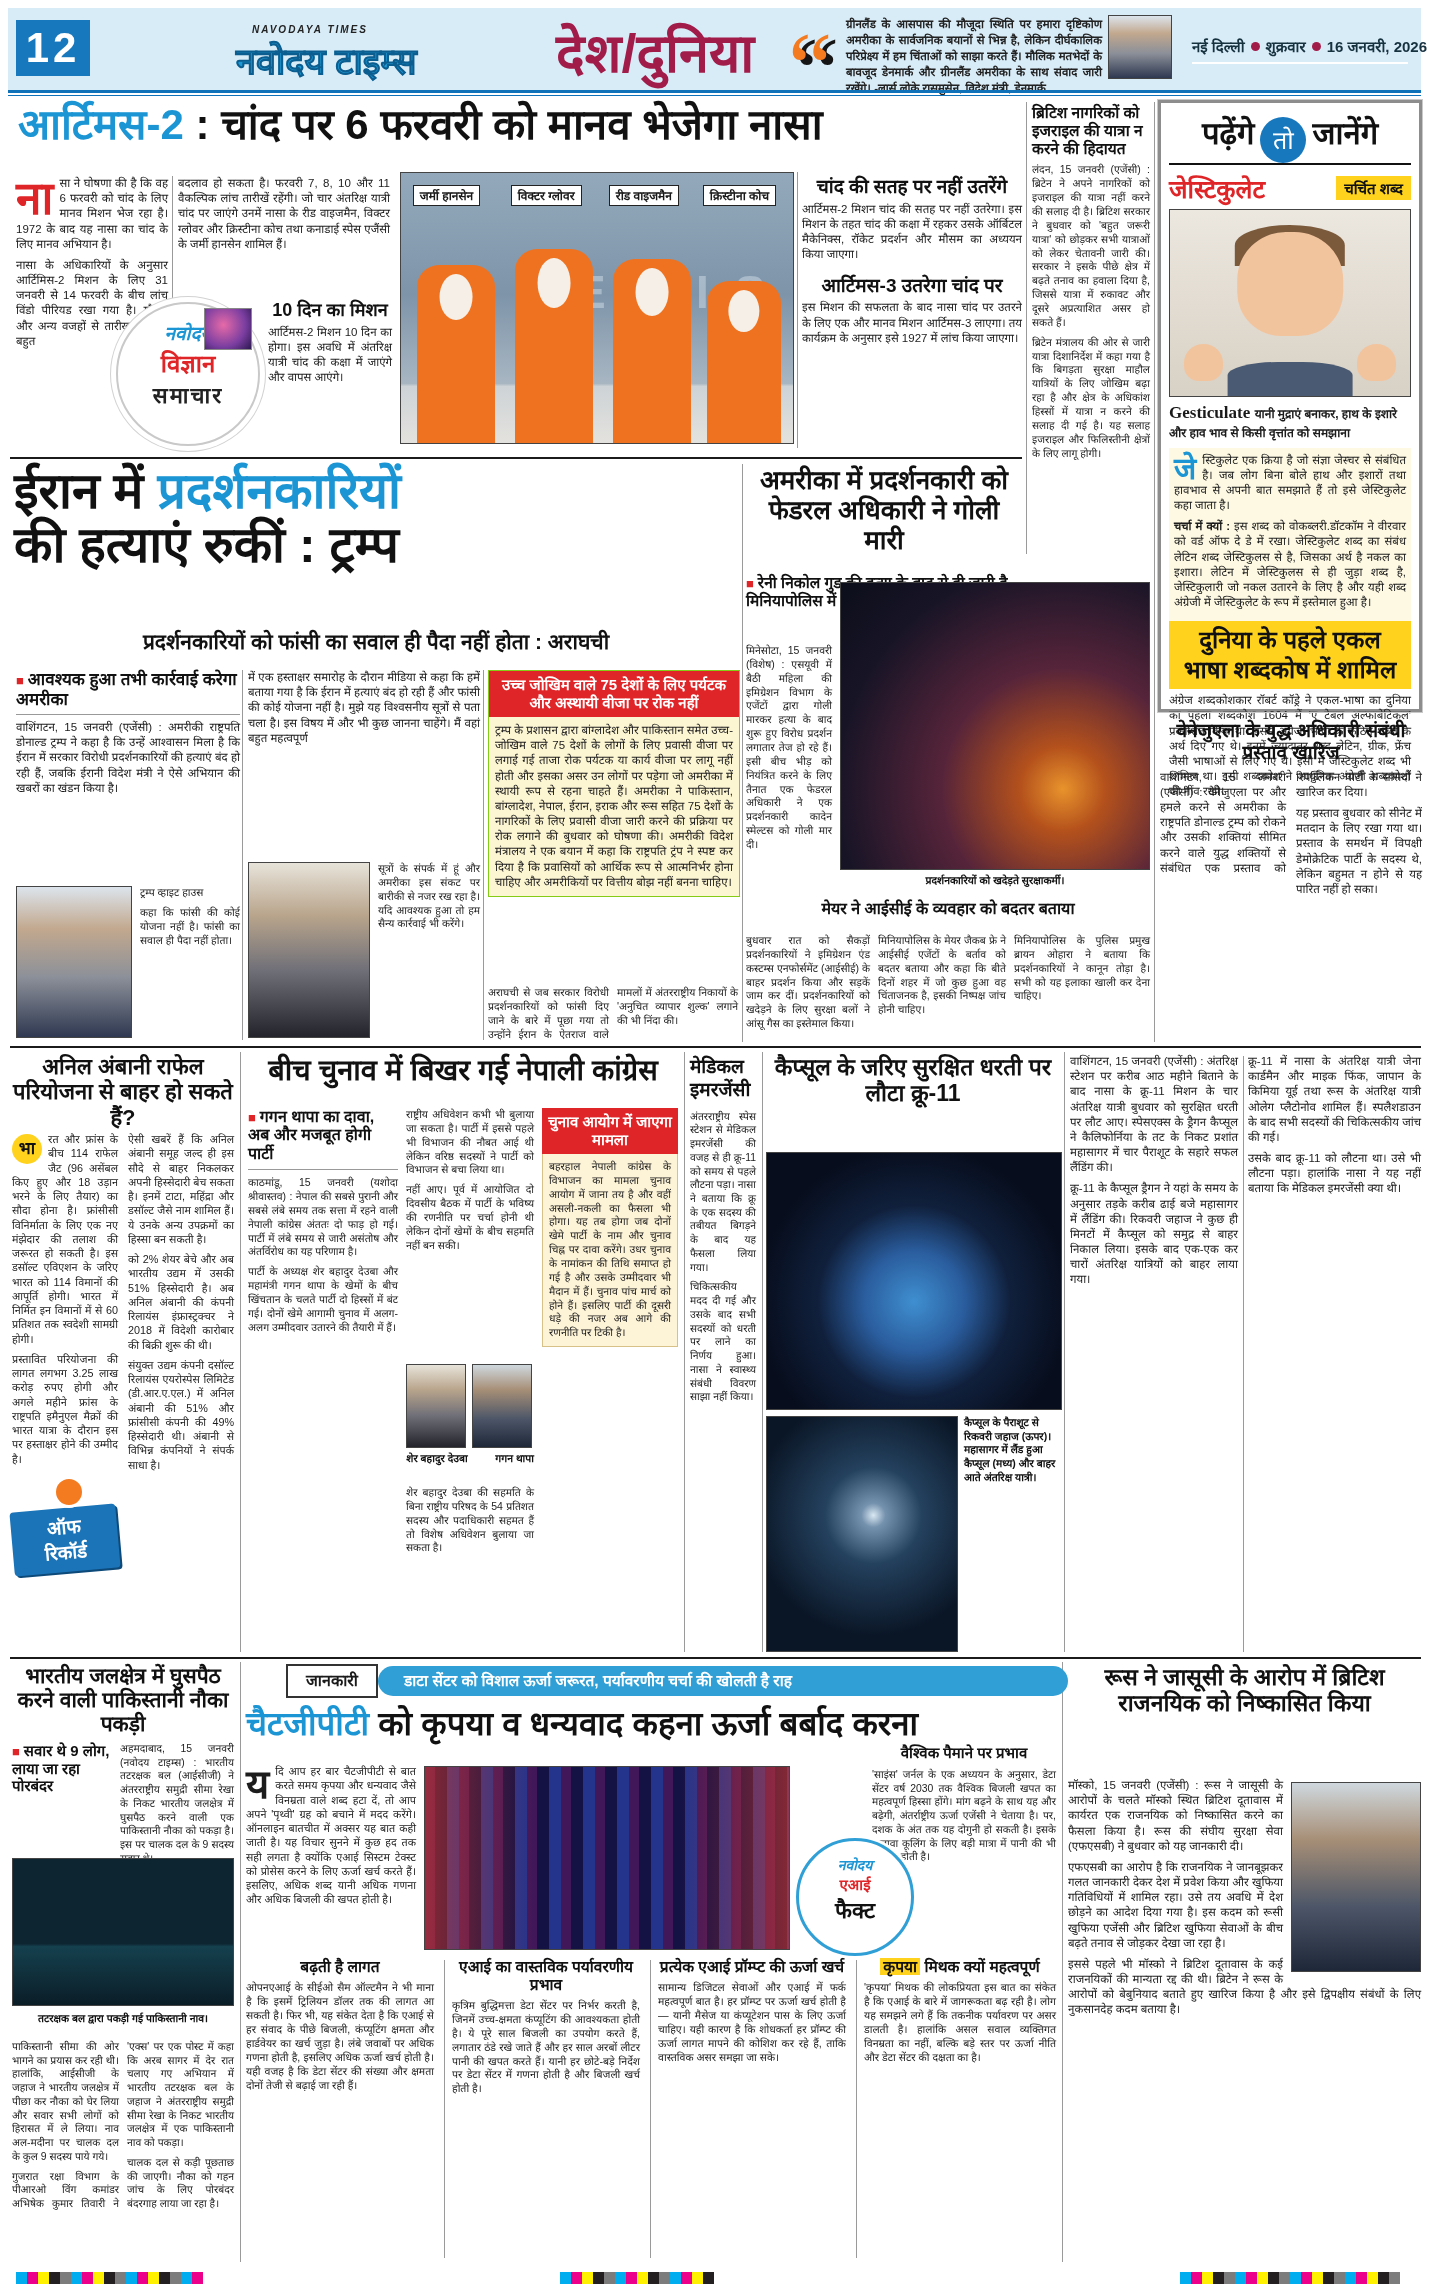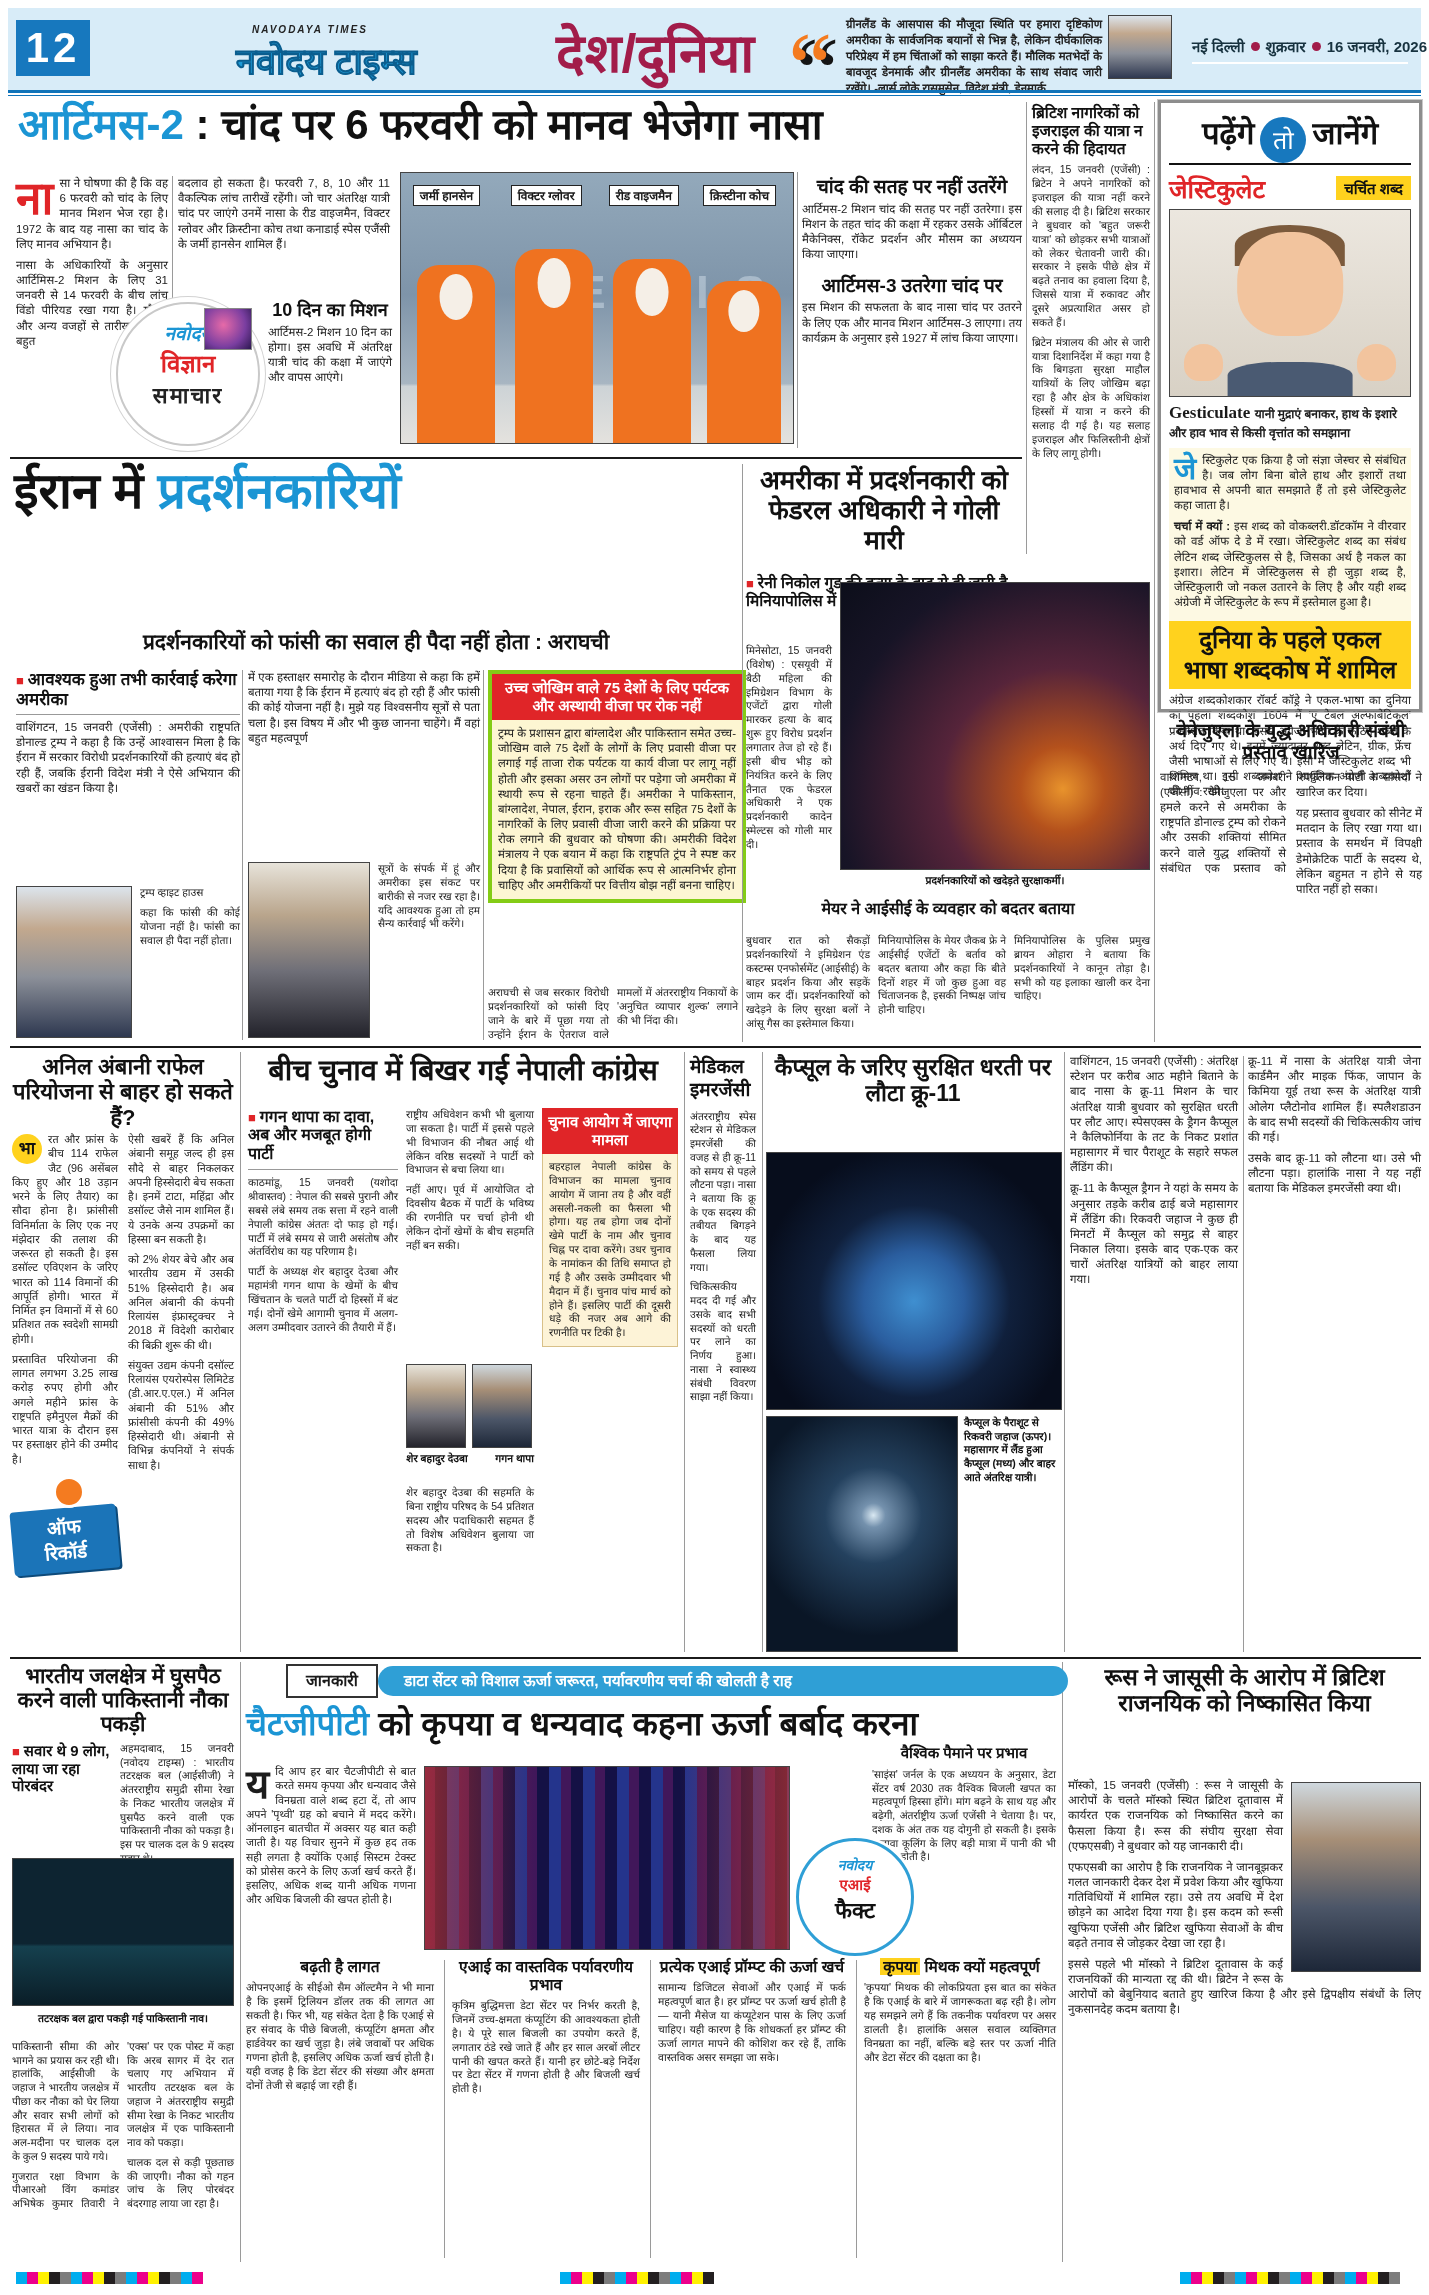--- a/index.html
+++ b/index.html
@@ -55,21 +55,21 @@
   .caption{font-size:10.5px;font-weight:bold;color:#111;line-height:1.3}
   
   .sci-badge{border-radius:50%;background:#fff;border:2px solid #c9c9c9;box-shadow:0 0 0 5px #fff,0 0 0 6px #d2d2d2;text-align:center;z-index:5}
   .sci-badge .l1{display:block;font-size:19px;font-weight:bold;font-style:italic;color:#1b95d4;margin-top:16px}
   .sci-badge .l2{display:block;font-size:24px;font-weight:bold;color:#e02528}
   .sci-badge .l3{display:block;font-size:22px;font-weight:bold;color:#222;letter-spacing:2px}
   .brain{position:absolute;right:6px;top:4px;width:46px;height:40px;border:1px solid #888;
          background:radial-gradient(circle at 40% 40%,#e66aa8,#7a3ea0 60%,#2c1850)}
   .subhead{font-weight:bold;color:#111;line-height:1.15}
   .sqbullet{color:#e02528;font-size:13px;margin-right:4px}
-  .yellowbox{background:#fdf6d2;border:4px solid #84cc16}
+  .yellowbox{background:#fdf6d2;border:1px solid #84cc16}
   .yellowbox .head{background:#e02528;color:#fff;font-weight:bold;text-align:center;line-height:1.2}
   .creambox{background:#fdf3d7;border:1px solid #d8c089}
   .redbar{background:#e02528;color:#fff;font-weight:bold;text-align:center;line-height:1.2}
   
   .wordbox{border:3px solid #8d8d8d;outline:1px solid #c9c9c9;background:#fff;box-sizing:border-box}
   .wb-title{font-size:31px;font-weight:bold;color:#111}
   .wb-circle{display:inline-block;width:46px;height:46px;border-radius:50%;background:#1778be;color:#fff;
              font-size:25px;text-align:center;line-height:46px;vertical-align:middle;margin:0 6px}
   .wb-word{font-size:25px;font-weight:bold;color:#e02528}
   .wb-tag{background:#ffd21e;color:#111;font-weight:bold;font-size:15px;padding:2px 8px}
@@ -197,20 +197,21 @@
   <div class="abs" style="left:1160px;top:720px;width:262px">
     <div class="subhead center" style="font-size:19px">वेनेजुएला के युद्ध अधिकारी संबंधी प्रस्ताव खारिज</div>
     <div class="txt" style="margin-top:6px;column-count:2;column-gap:10px;height:286px">
       <p>वाशिंगटन, 15 जनवरी (एजेंसी) : वेनेजुएला पर और हमले करने से अमरीका के राष्ट्रपति डोनाल्ड ट्रम्प को रोकने और उसकी शक्तियां सीमित करने वाले युद्ध शक्तियों से संबंधित एक प्रस्ताव को रिपब्लिकन पार्टी के सांसदों ने खारिज कर दिया।</p>
       <p>यह प्रस्ताव बुधवार को सीनेट में मतदान के लिए रखा गया था। प्रस्ताव के समर्थन में विपक्षी डेमोक्रेटिक पार्टी के सदस्य थे, लेकिन बहुमत न होने से यह पारित नहीं हो सका।</p>
     </div>
   </div>
 
   <div class="abs hl-xl" style="left:14px;top:464px;width:730px;font-size:50px">
     <span>ईरान में </span><span class="blue">प्रदर्शनकारियों</span><br>
+    <span>की हत्याएं रुकीं : ट्रम्प</span>
   </div>
   <div class="abs subhead center" style="left:14px;top:630px;width:724px;font-size:21px">प्रदर्शनकारियों को फांसी का सवाल ही पैदा नहीं होता : अराघची</div>
   <div class="abs" style="left:16px;top:670px;width:224px">
     <div class="subhead" style="font-size:17px"><span class="sqbullet">■</span><span>आवश्यक हुआ तभी कार्रवाई करेगा अमरीका</span></div>
     <div style="border-bottom:1px solid #999;margin:5px 0"></div>
     <div class="txt">वाशिंगटन, 15 जनवरी (एजेंसी) : अमरीकी राष्ट्रपति डोनाल्ड ट्रम्प ने कहा है कि उन्हें आश्वासन मिला है कि ईरान में सरकार विरोधी प्रदर्शनकारियों की हत्याएं बंद हो रही हैं, जबकि ईरानी विदेश मंत्री ने ऐसे अभियान की खबरों का खंडन किया है।</div>
   </div>
   <div class="photo ph-man-a" style="left:16px;top:886px;width:116px;height:152px"></div>
   <div class="abs txt small" style="left:140px;top:886px;width:100px;height:152px">
     <p>ट्रम्प व्हाइट हाउस</p>

